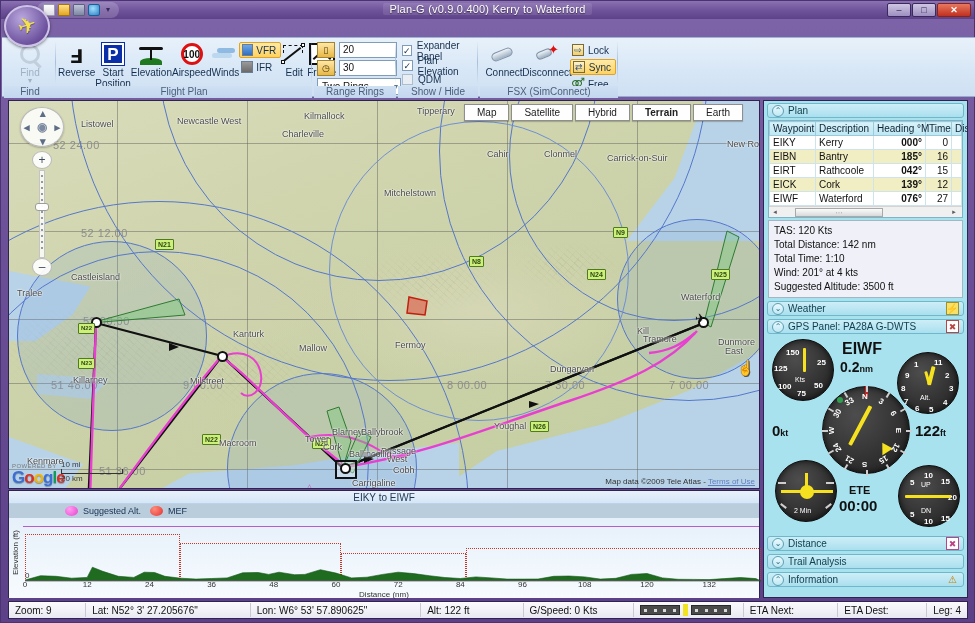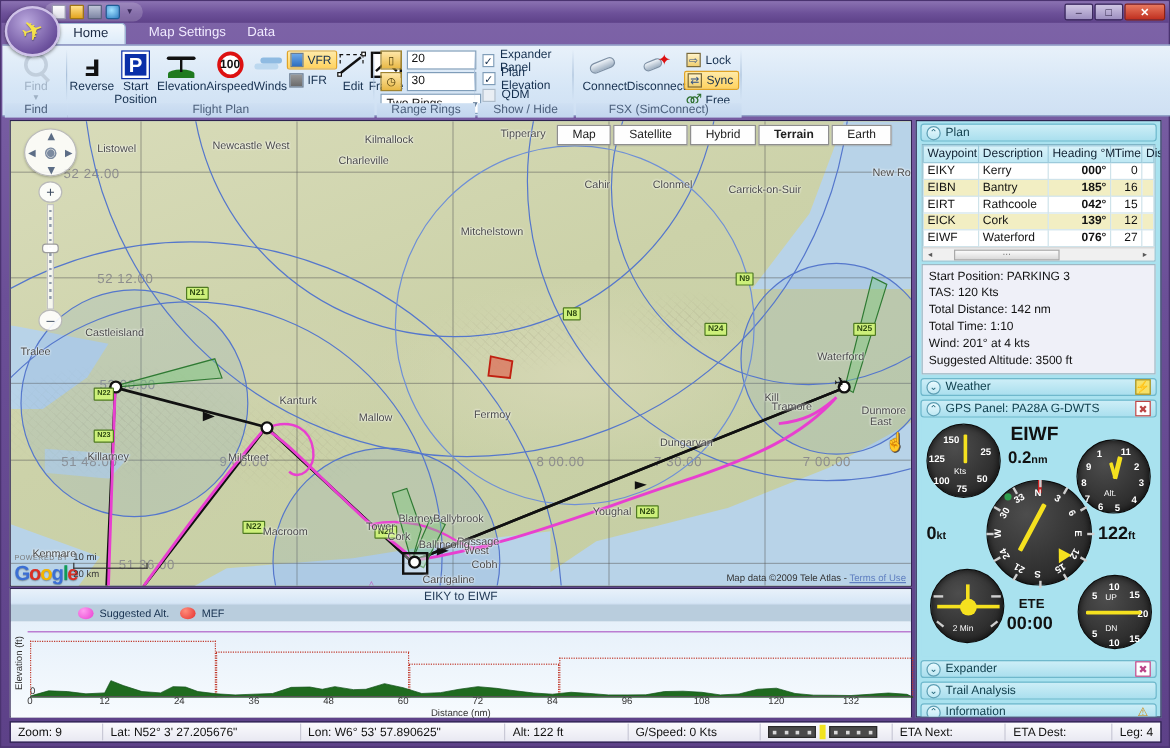--- a/index.html
+++ b/index.html
@@ -289,20 +289,23 @@
     display:flex; align-items:center; justify-content:space-around; }
   .pblock i { width:3px; height:3px; background:#d9d9d9; display:block; }
   .pmark { width:5px; height:12px; background:#f2e321; }
 </style>
 </head>
 <body>
 
 <div id="window">
 
   <div id="titlebar">
+    <div id="title-text">
+      <span>Plan-G (v0.9.0.400) Kerry to Waterford</span>
+    </div>
     <div class="wbtns">
       <div class="wbtn">
           <span>–</span>
         </div>
       <div class="wbtn">
           <span>□</span>
         </div>
       <div class="wbtn close">
           <span>✕</span>
         </div>
@@ -313,25 +316,20 @@
       <div class="qicon qi-save"></div>
       <div class="qicon qi-sync"></div>
       <div class="qi-drop">▾</div>
     </div>
   </div>
 
   <div id="orb">
     <span class="plane">✈</span>
   </div>
 
-  <div id="tabstrip">
-    <div class="rtab active" style="left:44px;">Home</div>
-    <div class="rtab inactive" style="left:108px;">Map Settings</div>
-    <div class="rtab inactive" style="left:190px;">Data</div>
-  </div>
 
   <div id="ribbon">
 
     <div class="rgroup" style="left:2px; width:52px;">
       <div class="ritems">
         <div class="rbtn dim">
           <div class="ic">
               <div class="ico-find"></div>
             </div>
           <div>Find</div>
@@ -769,21 +767,20 @@
           </tbody>
       </table>
       <div class="hscroll">
         <div class="arw">◂</div>
         <div class="thumb">⋯</div>
         <div class="arw" style="position:absolute;right:2px;">▸</div>
       </div>
     </div>
 
     <div id="planinfo">
-        <div>Start Position: PARKING 3</div>
         <div>TAS: 120 Kts</div>
         <div>Total Distance: 142 nm</div>
         <div>Total Time: 1:10</div>
         <div>Wind: 201° at 4 kts</div>
         <div>Suggested Altitude: 3500 ft</div>
       </div>
 
     <div class="sect-head" style="margin-top:3px;">
       <span class="exp">⌄</span>
       <span>Weather</span>
@@ -892,21 +889,21 @@
         <div class="gtxt" style="left:22px;top:15px;">UP</div>
         <div class="gtxt" style="left:22px;top:41px;">DN</div>
         <div class="needle" style="left:6px;top:29px;width:46px;height:3px;"></div>
       </div>
       <div class="big" style="left:81px;top:148px;font-size:11px;">ETE</div>
       <div class="big" style="left:71px;top:161px;font-size:15px;">00:00</div>
     </div>
 
     <div class="sect-head" style="margin-top:3px;">
       <span class="exp">⌄</span>
-      <span>Expander</span>
+      <span>Distance</span>
       <span class="spacer"></span>
       <span class="hicon" style="border:1px solid #b48;color:#b48;background:#fff;font-size:9px;">✖</span>
     </div>
 
     <div class="sect-head" style="margin-top:3px;">
       <span class="exp">⌄</span>
       <span>Trail Analysis</span>
       <span class="spacer"></span>
     </div>
 

